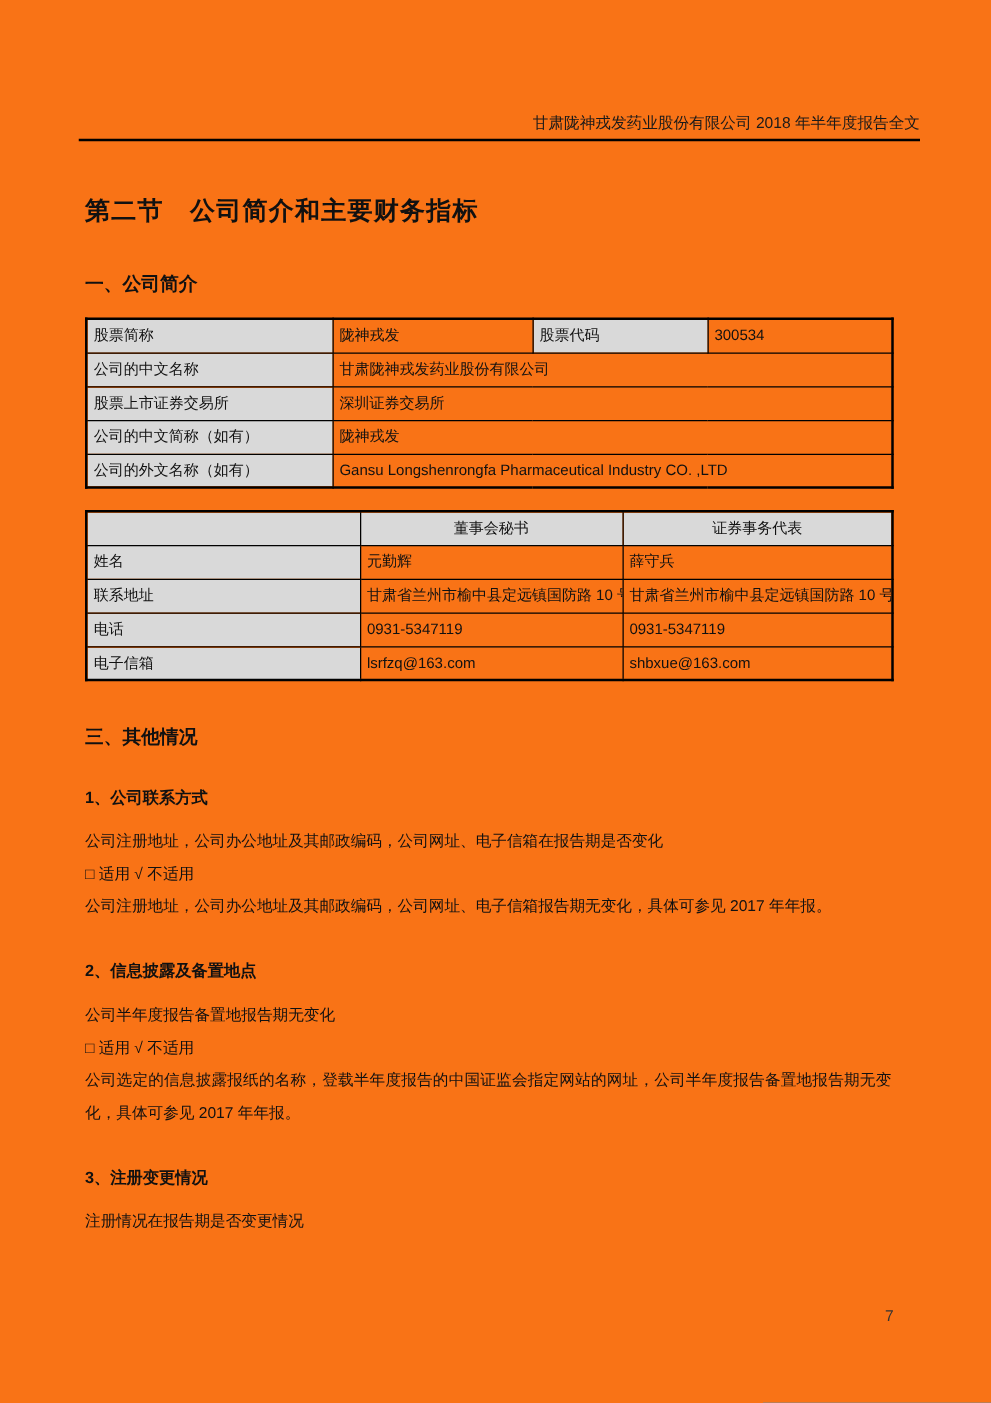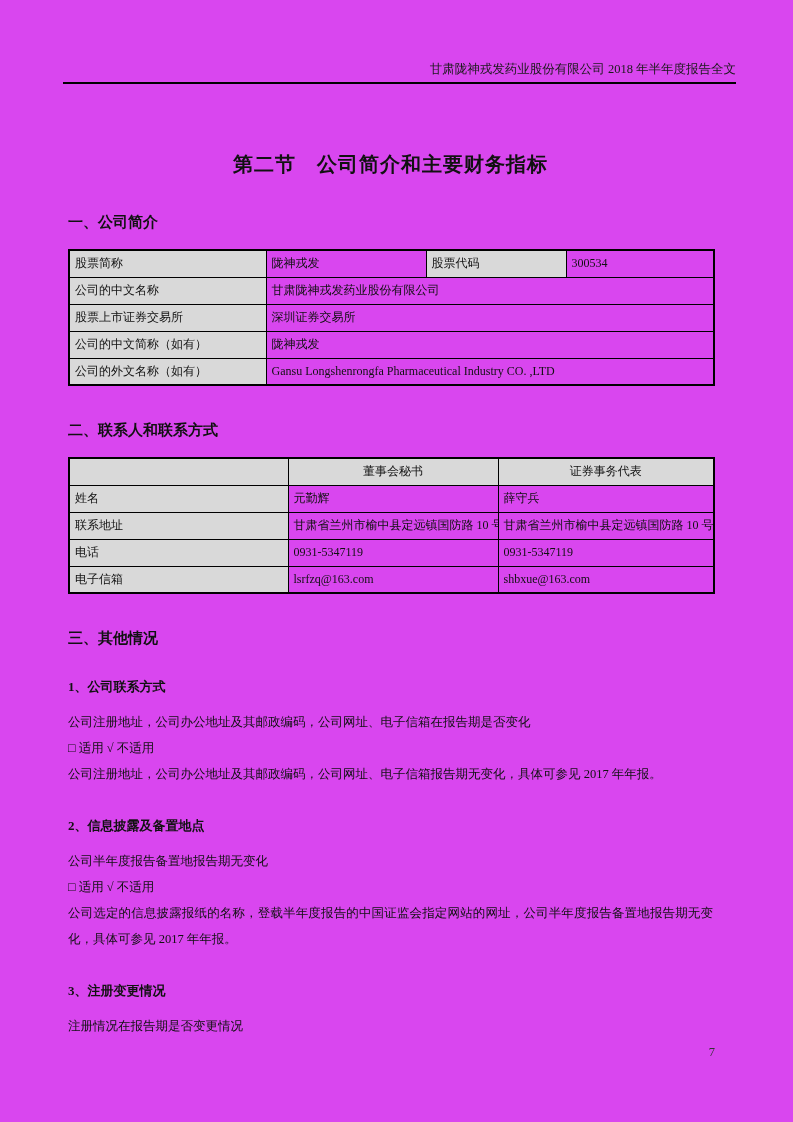--- a/index.html
+++ b/index.html
@@ -2,38 +2,38 @@
 <html><head>
 <meta charset="utf-8">
 <style>
   * { margin: 0; padding: 0; box-sizing: border-box; }
   html, body { background: #888; }
   .page {
     position: relative;
     width: 793px;
     height: 1122px;
     margin: 0 auto;
-    background: #d946ef;
-    font-family: Liberation Serif, serif;
+    background: #f97316;
+    font-family: Liberation Sans, sans-serif;
     color: #111;
-    padding: 61px 57px 0 63px;
+    padding: 90px 57px 0 63px;
     overflow: hidden;
   }
   .doc-header {
     text-align: right;
     font-size: 12.5px;
     line-height: 17px;
     padding-bottom: 4px;
     border-bottom: 2px solid #000;
     color: #1a1a1a;
   }
   .content { margin-left: 5px; margin-right: 23px; }
   .doc-title {
-    margin-top: 66px;
-    text-align: center;
+    margin-top: 42px;
+    text-align: left;
     font-size: 20px;
     font-weight: bold;
     line-height: 28px;
     letter-spacing: 1px;
   }
   .sec-heading {
     margin-top: 35px;
     font-size: 15px;
     font-weight: bold;
   }
@@ -114,21 +114,20 @@
         <td class="gray">公司的中文简称（如有）</td>
         <td colspan="3">陇神戎发</td>
       </tr>
       <tr>
         <td class="gray">公司的外文名称（如有）</td>
         <td colspan="3">Gansu Longshenrongfa Pharmaceutical Industry CO. ,LTD</td>
       </tr>
     </tbody>
       </table>
 
-    <div class="sec-heading">二、联系人和联系方式</div>
 
     <table>
       <colgroup>
           <col style="width:219px">
           <col style="width:210px">
           <col style="width:216px">
         </colgroup>
       <tbody>
           <tr>
         <td class="gray"></td>

